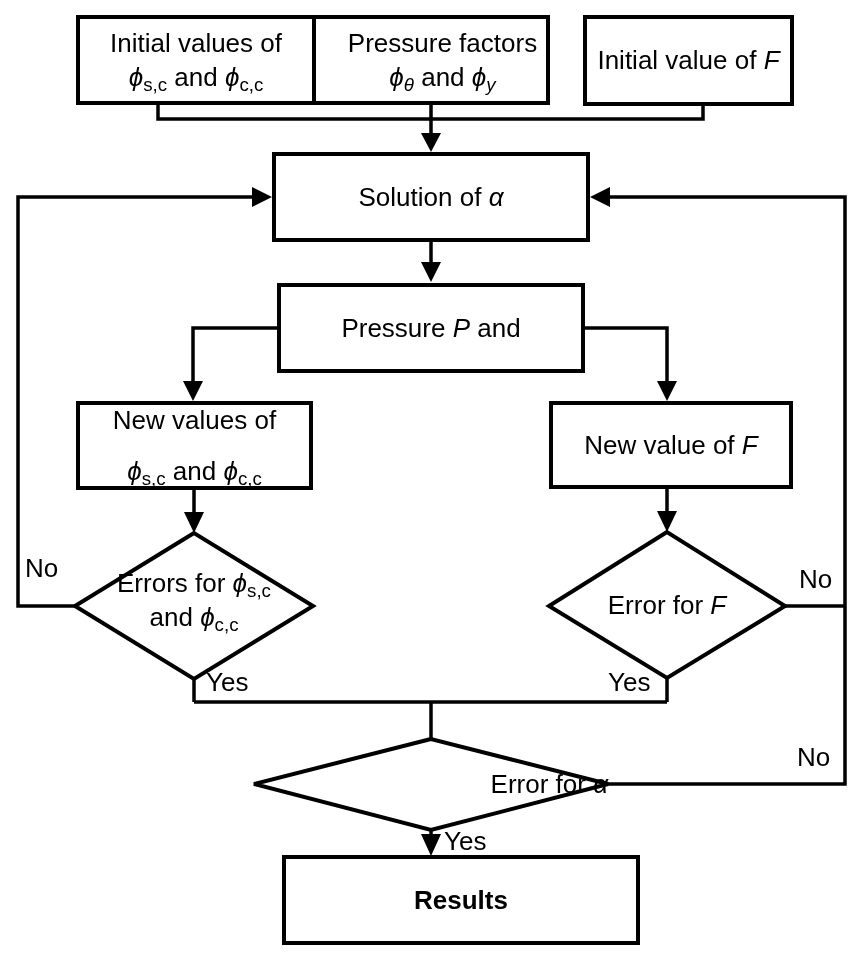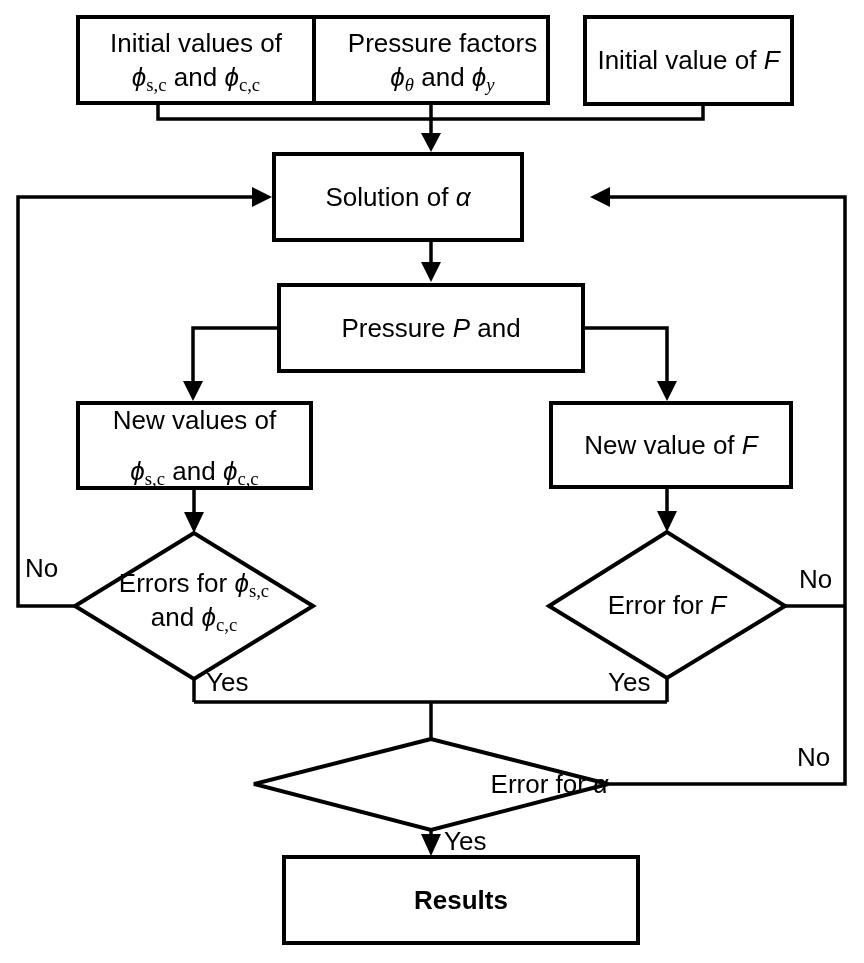--- a/index.html
+++ b/index.html
@@ -37,21 +37,20 @@
   }
   .elabel {
     position: absolute;
     white-space: nowrap;
   }
   .v { font-style: italic; }
   sub {
     font-size: 0.72em;
     line-height: 0;
     vertical-align: -0.28em;
-    font-family: Liberation Serif, serif;
   }
 </style>
 </head>
 <body>
 
 <div id="canvas">
 
   <svg id="wires" viewBox="0 0 864 963">
     <g stroke="#000000" stroke-width="3.5" fill="none">
 
@@ -127,21 +126,21 @@
 
   <div class="node" style="left:312px; top:15px; width:238px; height:90px;padding-left:23px;">
     <div><span>Pressure factors</span></div>
     <div><span class="v">ϕ</span><sub class="v">θ</sub> <span>and</span> <span class="v">ϕ</span><sub class="v">y</sub></div>
   </div>
 
   <div class="node" style="left:583px; top:15px; width:211px; height:91px;">
     <div><span>Initial value of</span> <span class="v">F</span></div>
   </div>
 
-  <div class="node" style="left:272px; top:152px; width:252px; height:90px;">
+  <div class="node" style="left:272px; top:152px; width:318px; height:90px;">
     <div><span>Solution of</span> <span class="v">α</span></div>
   </div>
 
   <div class="node" style="left:277px; top:283px; width:308px; height:90px;">
     <div><span>Pressure</span> <span class="v">P</span> <span>and</span></div>
   </div>
 
   <div class="node" style="left:76px; top:401px; width:237px; height:89px;gap:16px;">
     <div><span>New values of</span></div>
     <div><span class="v">ϕ</span><sub>s,c</sub> <span>and</span> <span class="v">ϕ</span><sub>c,c</sub></div>

